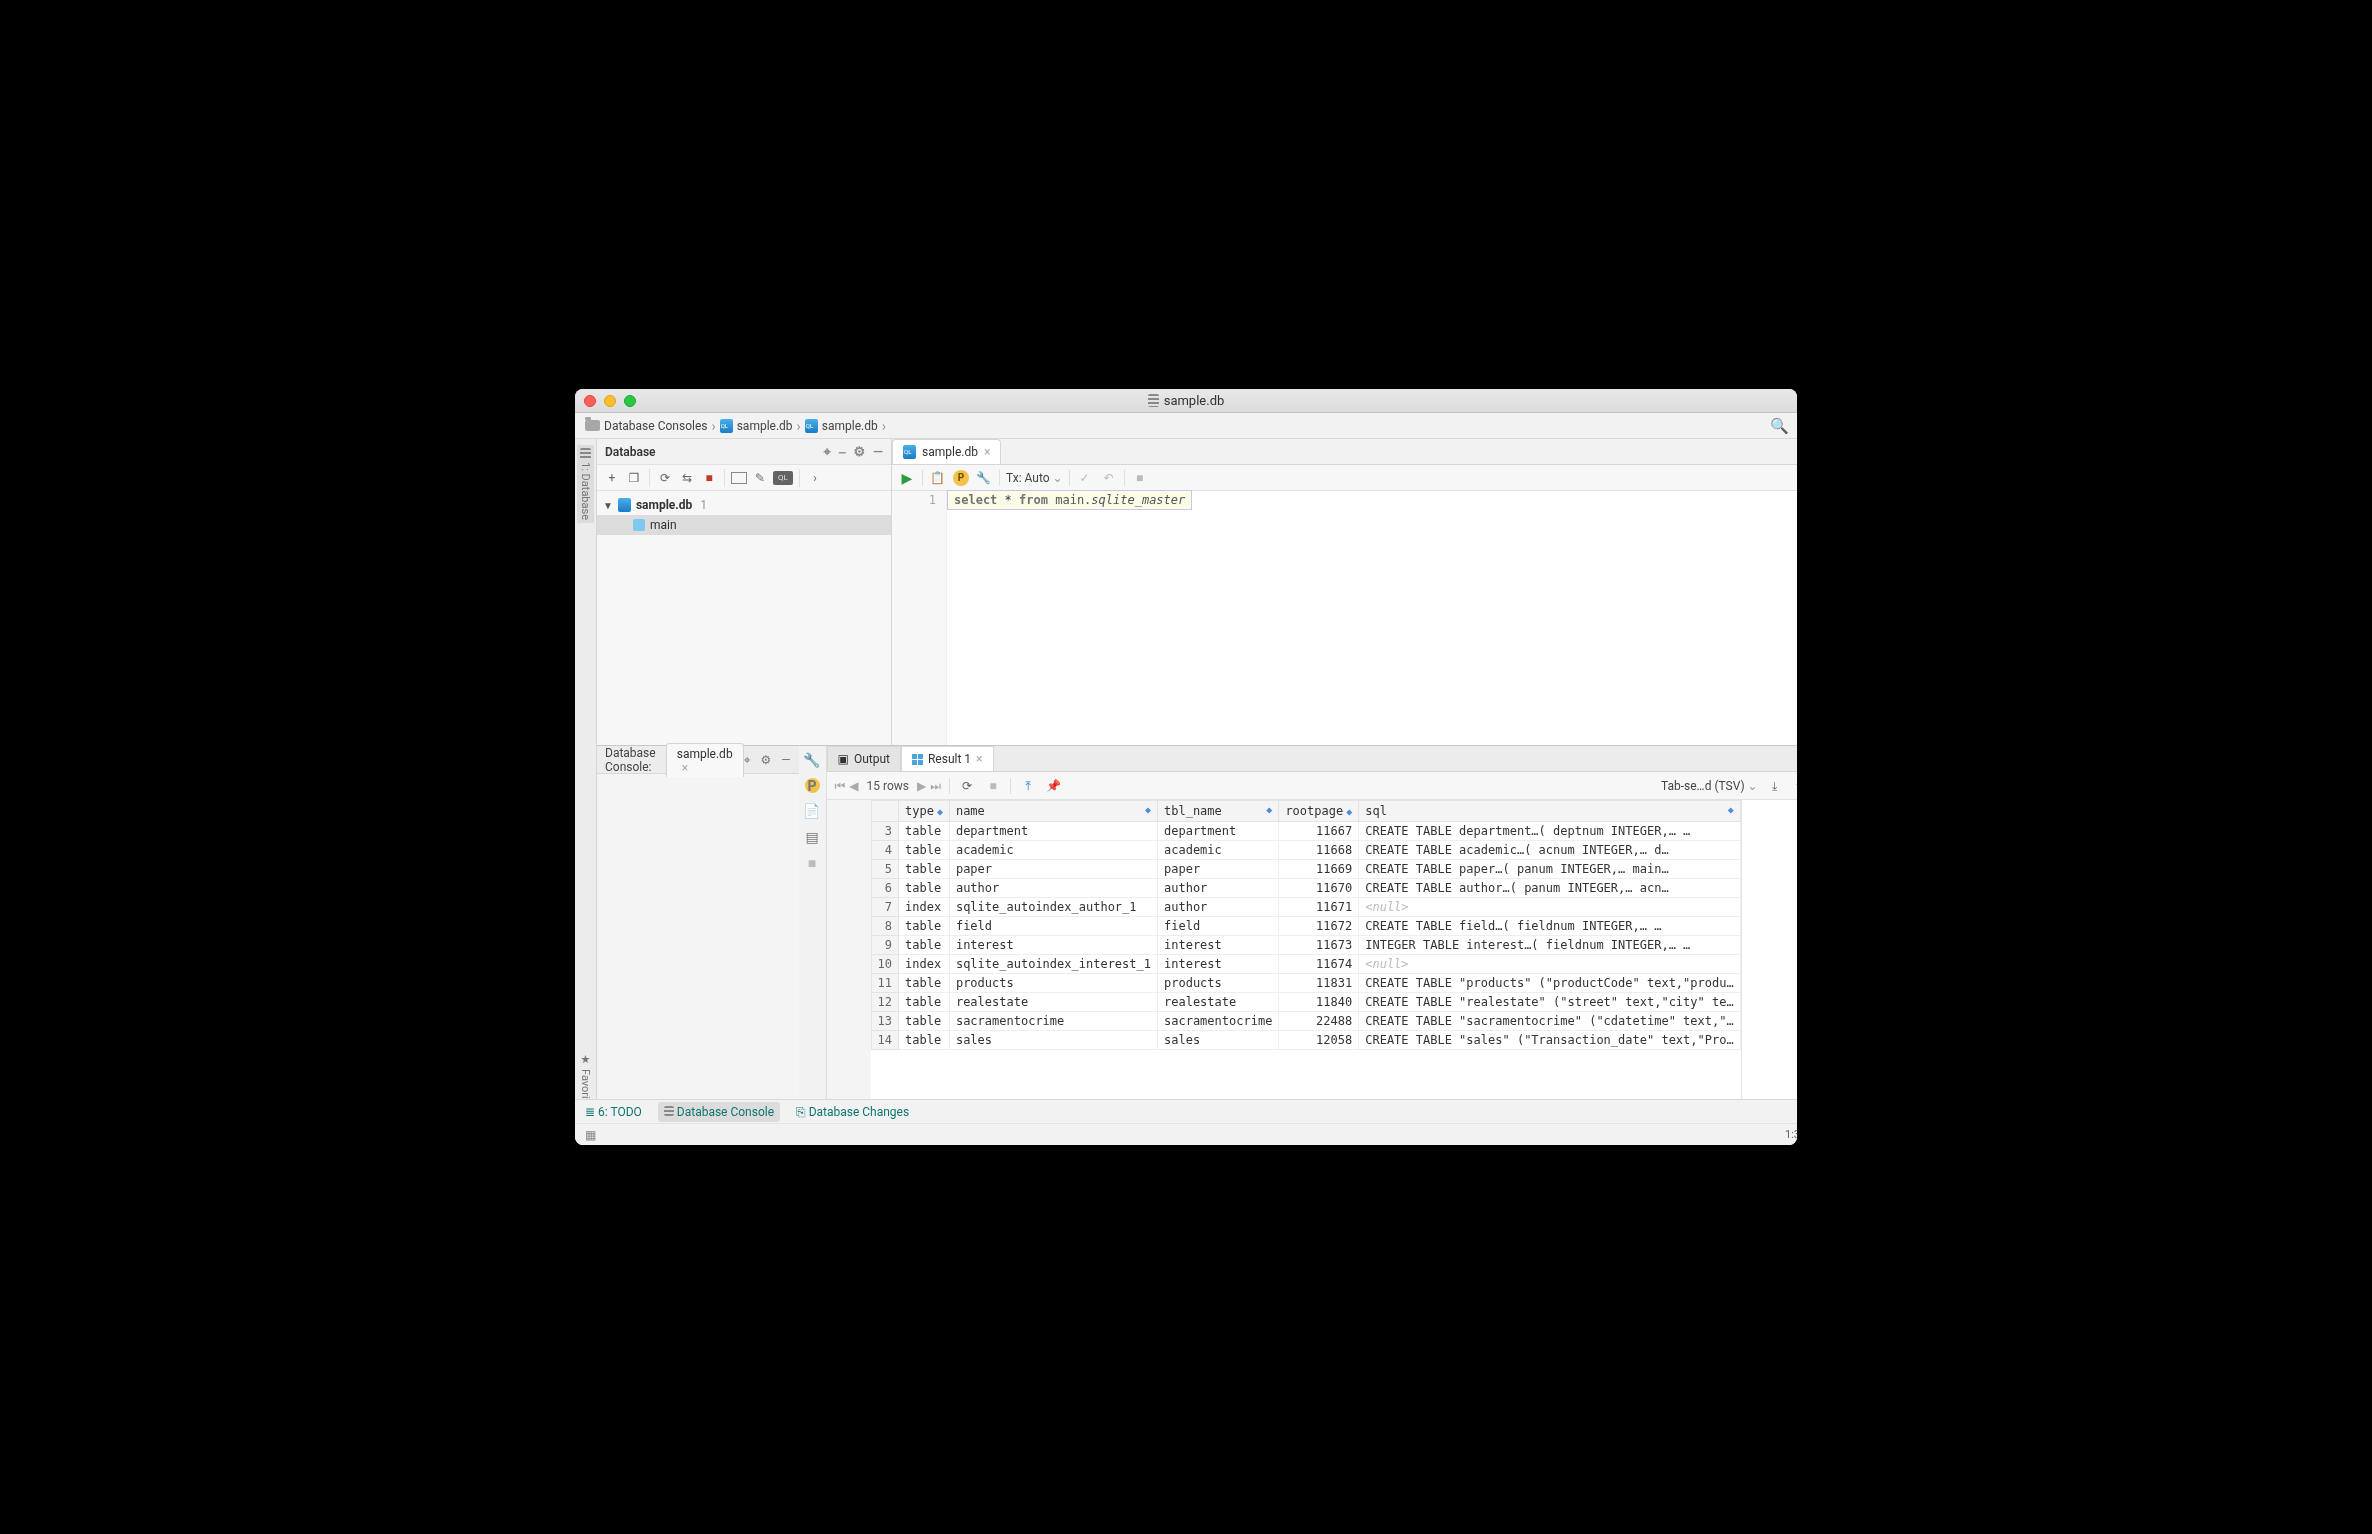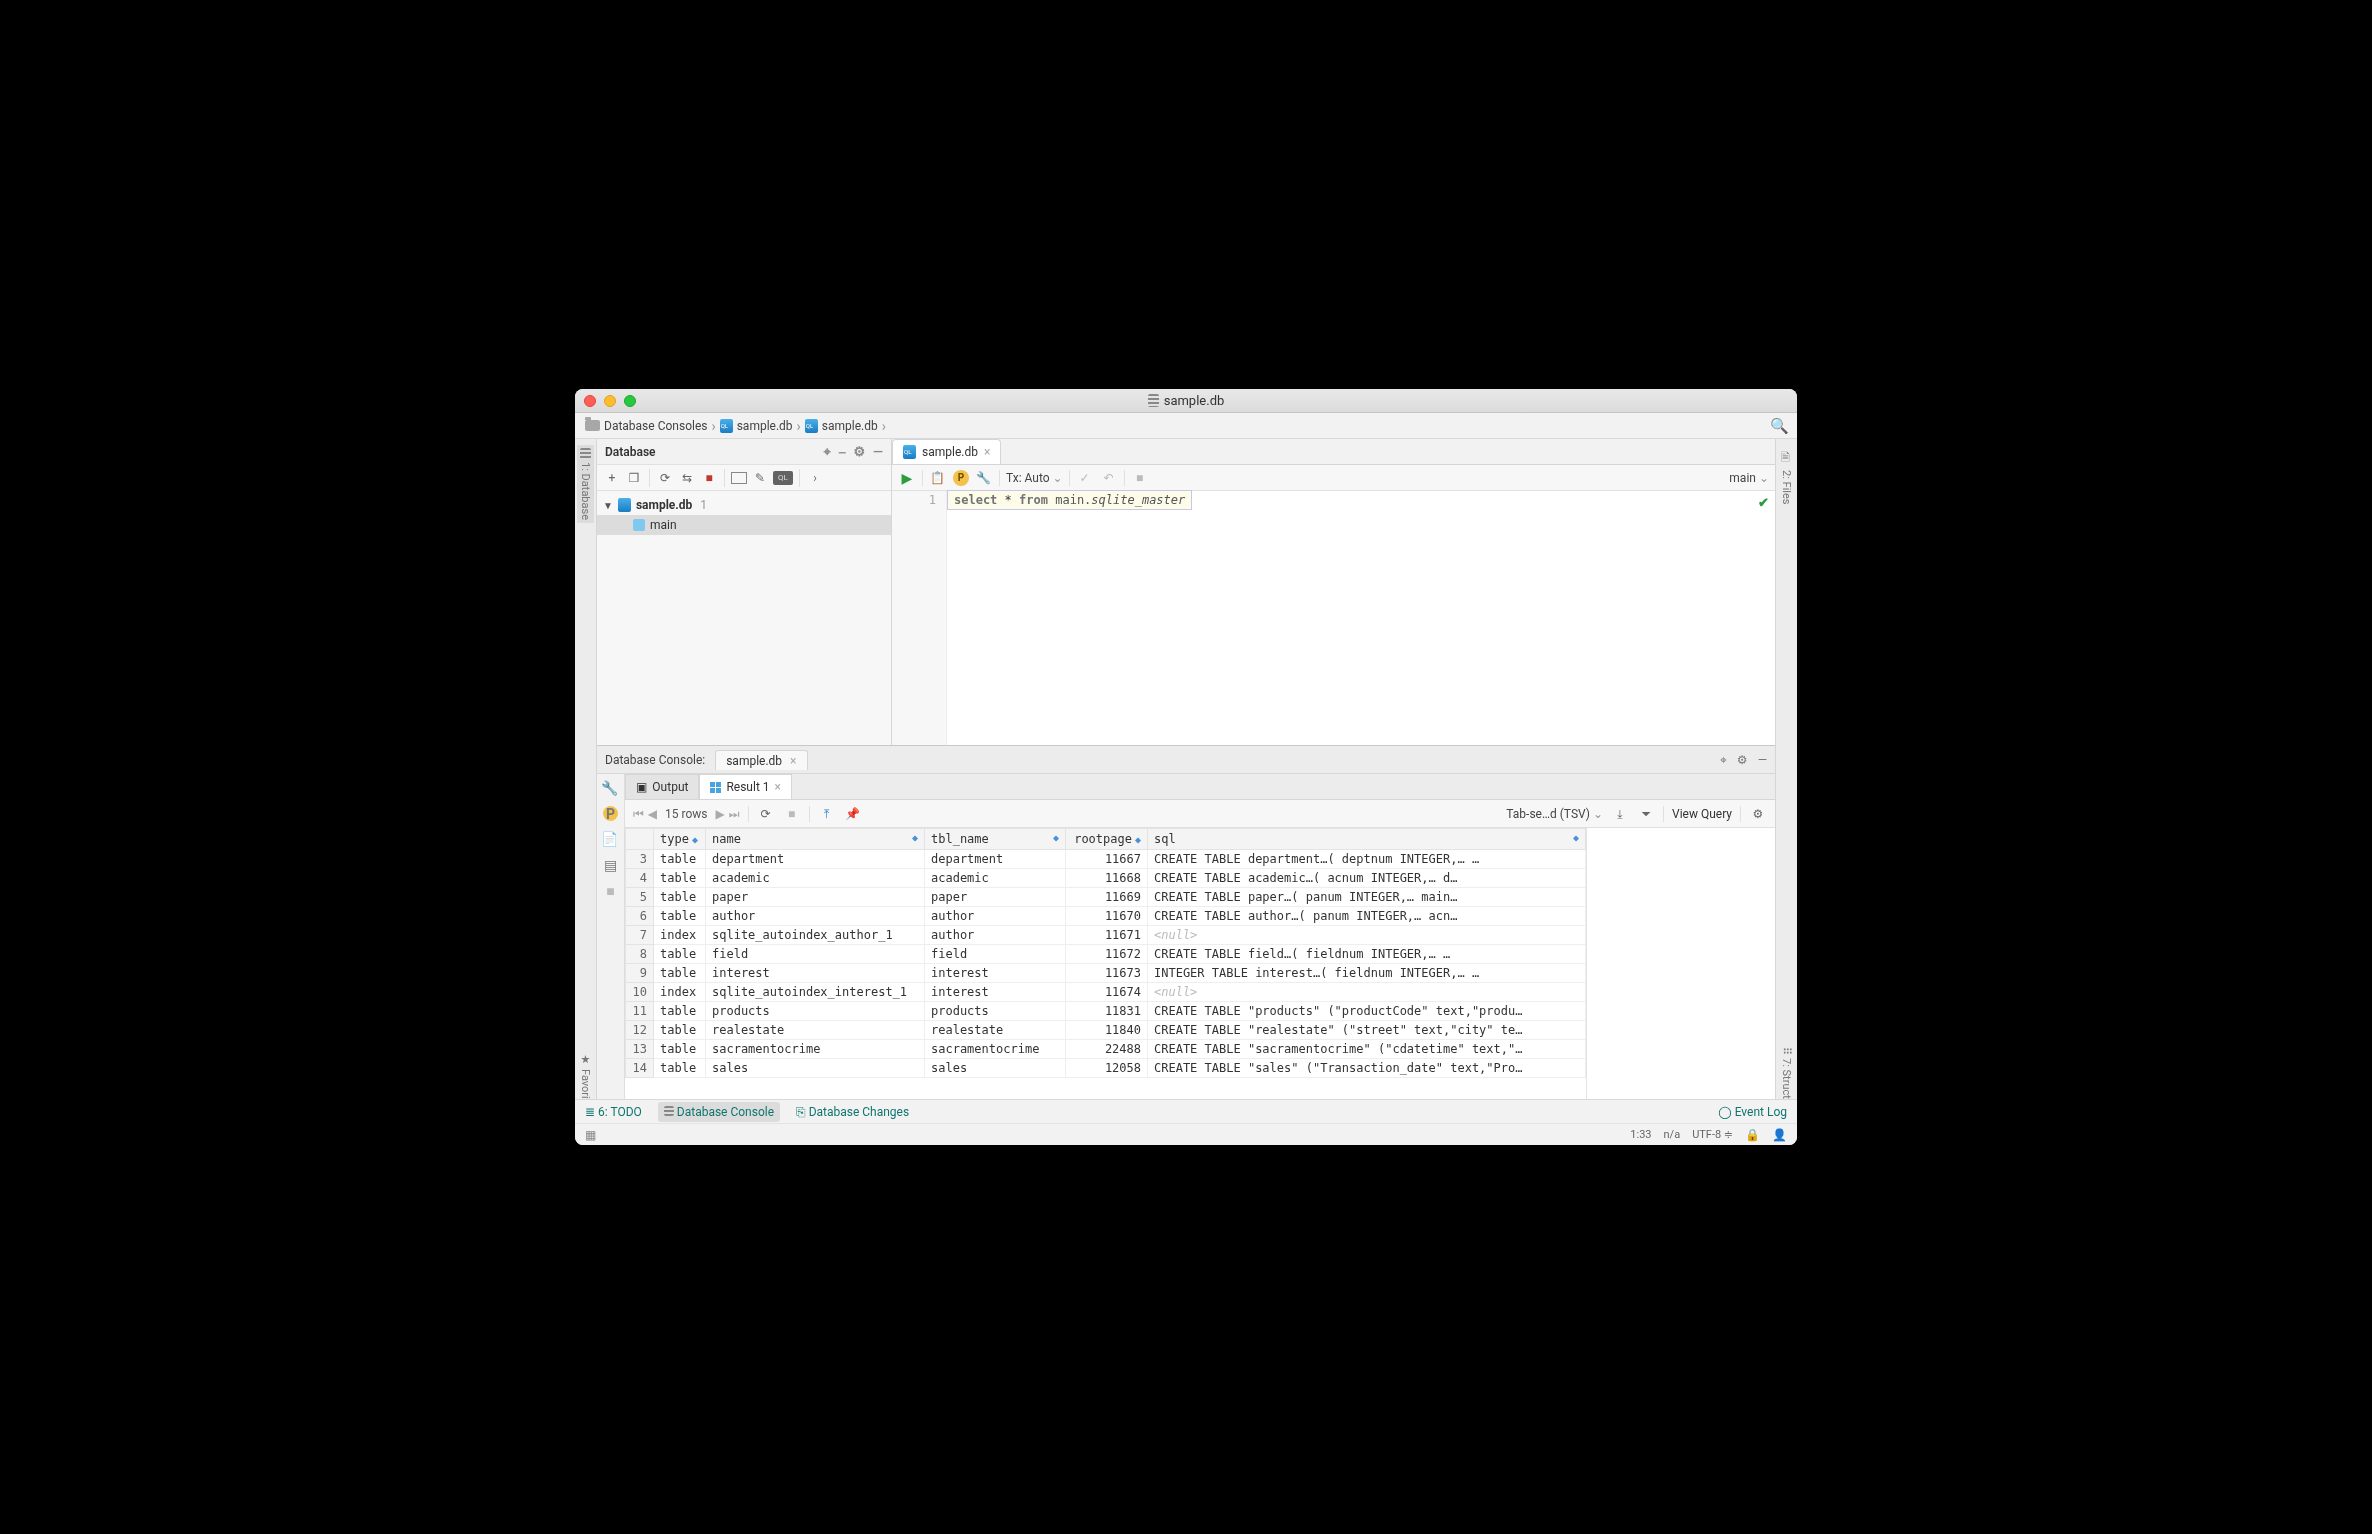--- a/index.html
+++ b/index.html
@@ -126,21 +126,21 @@
 .main-dd{font-size:12px;color:#444;}
 .ed-code{flex:1;display:flex;background:#fff;position:relative;}
 .gutter-num{width:55px;background:#f7f7f7;border-right:1px solid #eee;text-align:right;padding:2px 10px;color:#aaa;font-family:Menlo,monospace;font-size:12px;}
 .code-line{padding:2px 6px;font-family:Menlo,monospace;font-size:12px;background:#fcfce8;border:1px solid #c7c7e8;display:inline;}
 .kw{color:#737373;font-weight:700;}
 .ident{color:#555;}
 .ital{font-style:italic;}
 .check-ok{position:absolute;right:6px;top:4px;color:#2a9d3c;font-weight:700;}
 
 
-.console{grid-column:2;grid-row:2;display:flex;flex-direction:column;border-top:1px solid #c8c8c8;background:#f4f4f4;}
+.console{grid-column:2;grid-row:2;display:flex;border-top:1px solid #c8c8c8;background:#f4f4f4;}
 .console-head{height:28px;display:flex;align-items:center;padding:0 8px;background:#ececec;border-bottom:1px solid #d8d8d8;font-size:12px;}
 .console-head .title{font-weight:400;color:#444;}
 .console-tab{margin-left:10px;background:#f8f8f8;border:1px solid #d5d5d5;border-bottom:none;padding:3px 10px 2px;border-radius:3px 3px 0 0;}
 .console-tab-close{color:#aaa;margin-left:5px;}
 .console-head-icons{margin-left:auto;display:flex;gap:10px;color:#777;}
 
 .console-body{flex:1;display:flex;min-height:0;}
 .console-side{width:28px;background:#f2f2f2;border-right:1px solid #dedede;display:flex;flex-direction:column;align-items:center;padding-top:6px;gap:10px;}
 .console-side span{font-size:14px;color:#777;}
 
@@ -154,21 +154,21 @@
  linear-gradient(#4aa4dd,#4aa4dd) 6px 0/5px 5px no-repeat,
  linear-gradient(#4aa4dd,#4aa4dd) 0 6px/5px 5px no-repeat,
  linear-gradient(#4aa4dd,#4aa4dd) 6px 6px/5px 5px no-repeat;}
 
 .result-toolbar{height:28px;background:#f7f7f7;border-bottom:1px solid #e0e0e0;display:flex;align-items:center;padding:0 8px;gap:8px;font-size:12px;}
 .result-toolbar .nav{display:flex;gap:4px;color:#aaa;}
 .result-toolbar .rows{color:#555;}
 .result-toolbar .spacer{flex:1;}
 .result-toolbar .fmt{color:#444;}
 
-.grid-wrap{flex:1;overflow:hidden;display:flex;}
+.grid-wrap{flex:1;overflow:hidden;display:flex;margin-left:44px;}
 .grid{flex:1;background:#fff;font-size:12px;font-family:-apple-system,Menlo,monospace;}
 .grid table{border-collapse:collapse;width:100%;}
 .grid th{background:#f4f4f4;border:1px solid #e3e3e3;text-align:left;padding:3px 6px;font-weight:400;color:#333;position:relative;}
 .grid th .sort{color:#4a90d9;font-size:10px;margin-left:3px;}
 .grid td{border:1px solid #eee;padding:2px 6px;white-space:nowrap;overflow:hidden;text-overflow:ellipsis;}
 .grid td.num,.grid th.num{text-align:right;}
 .grid td.rownum{background:#f4f4f4;text-align:right;color:#666;width:28px;border:1px solid #e3e3e3;}
 .grid td.sql{font-family:Menlo,monospace;}
 .null{color:#bbb;font-style:italic;}
 .grid-right-blank{width:189px;background:#fff;border-left:1px solid #e3e3e3;}

